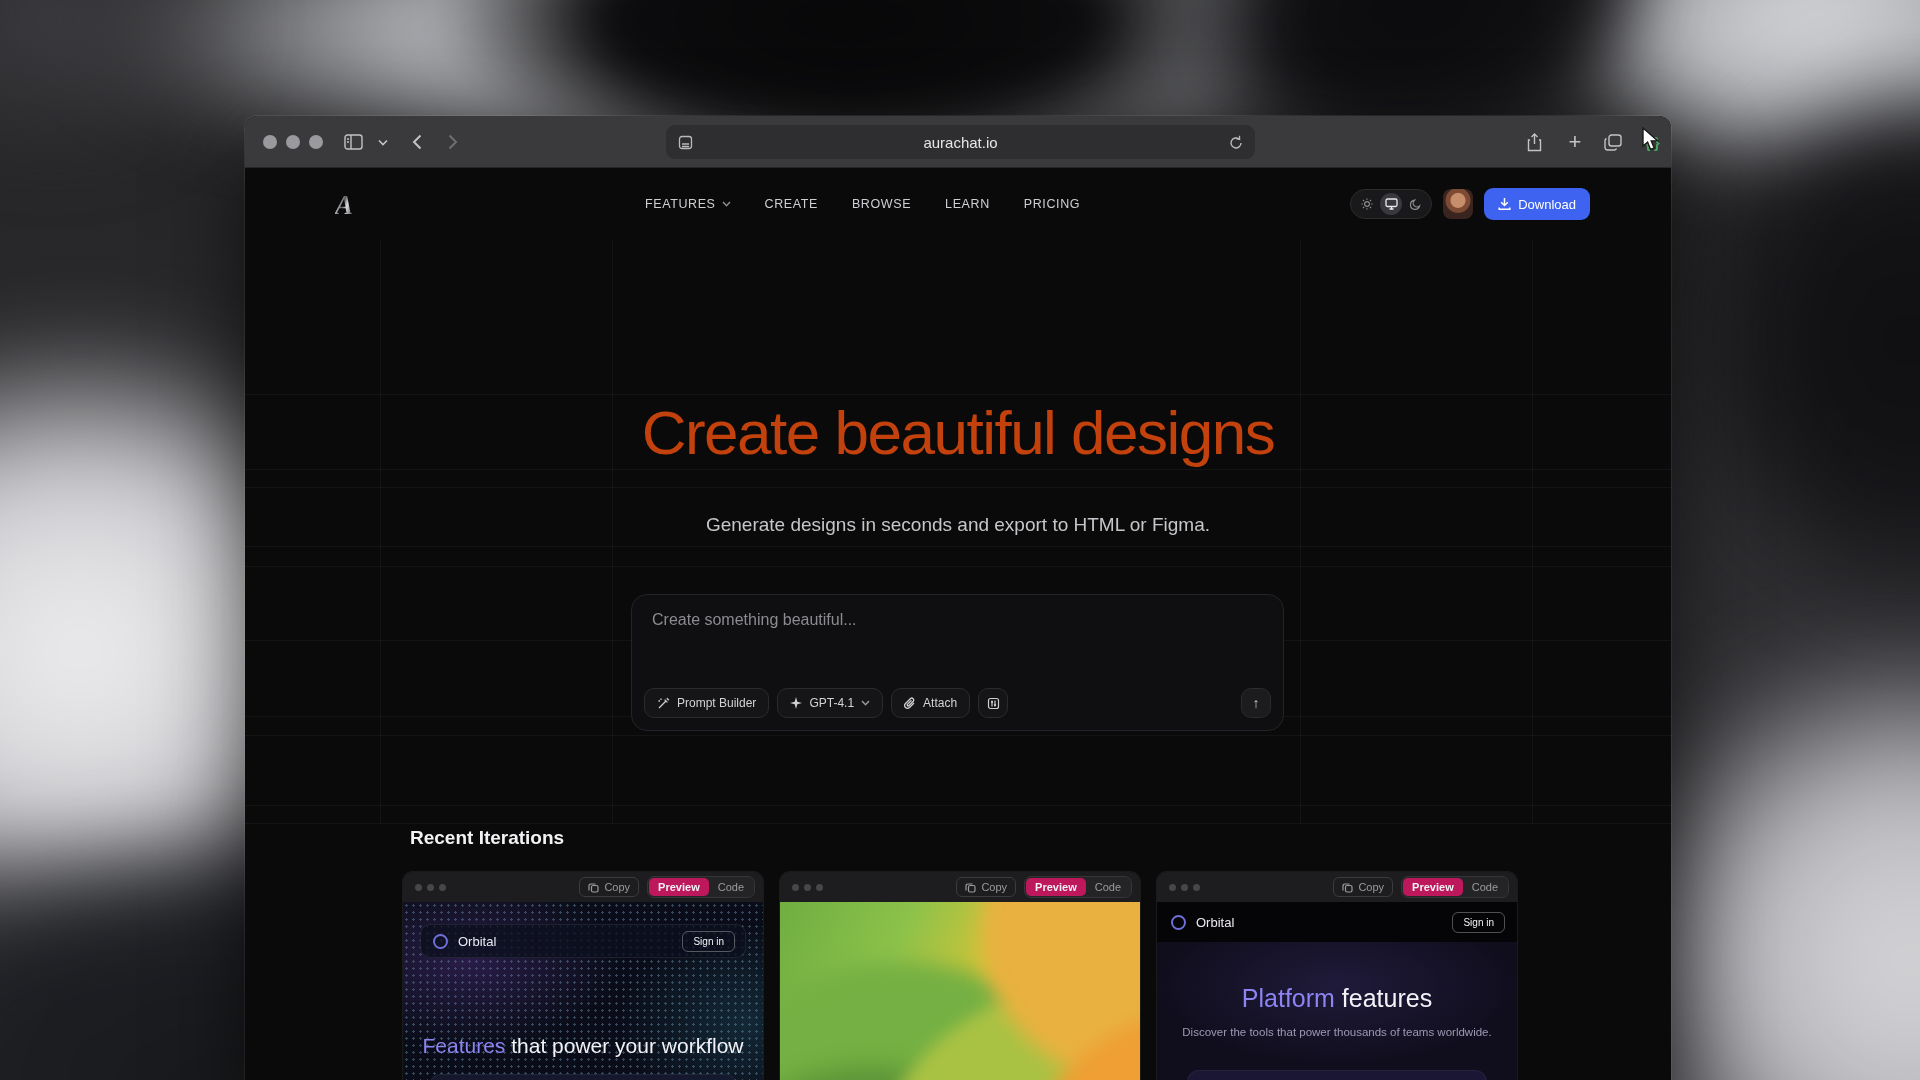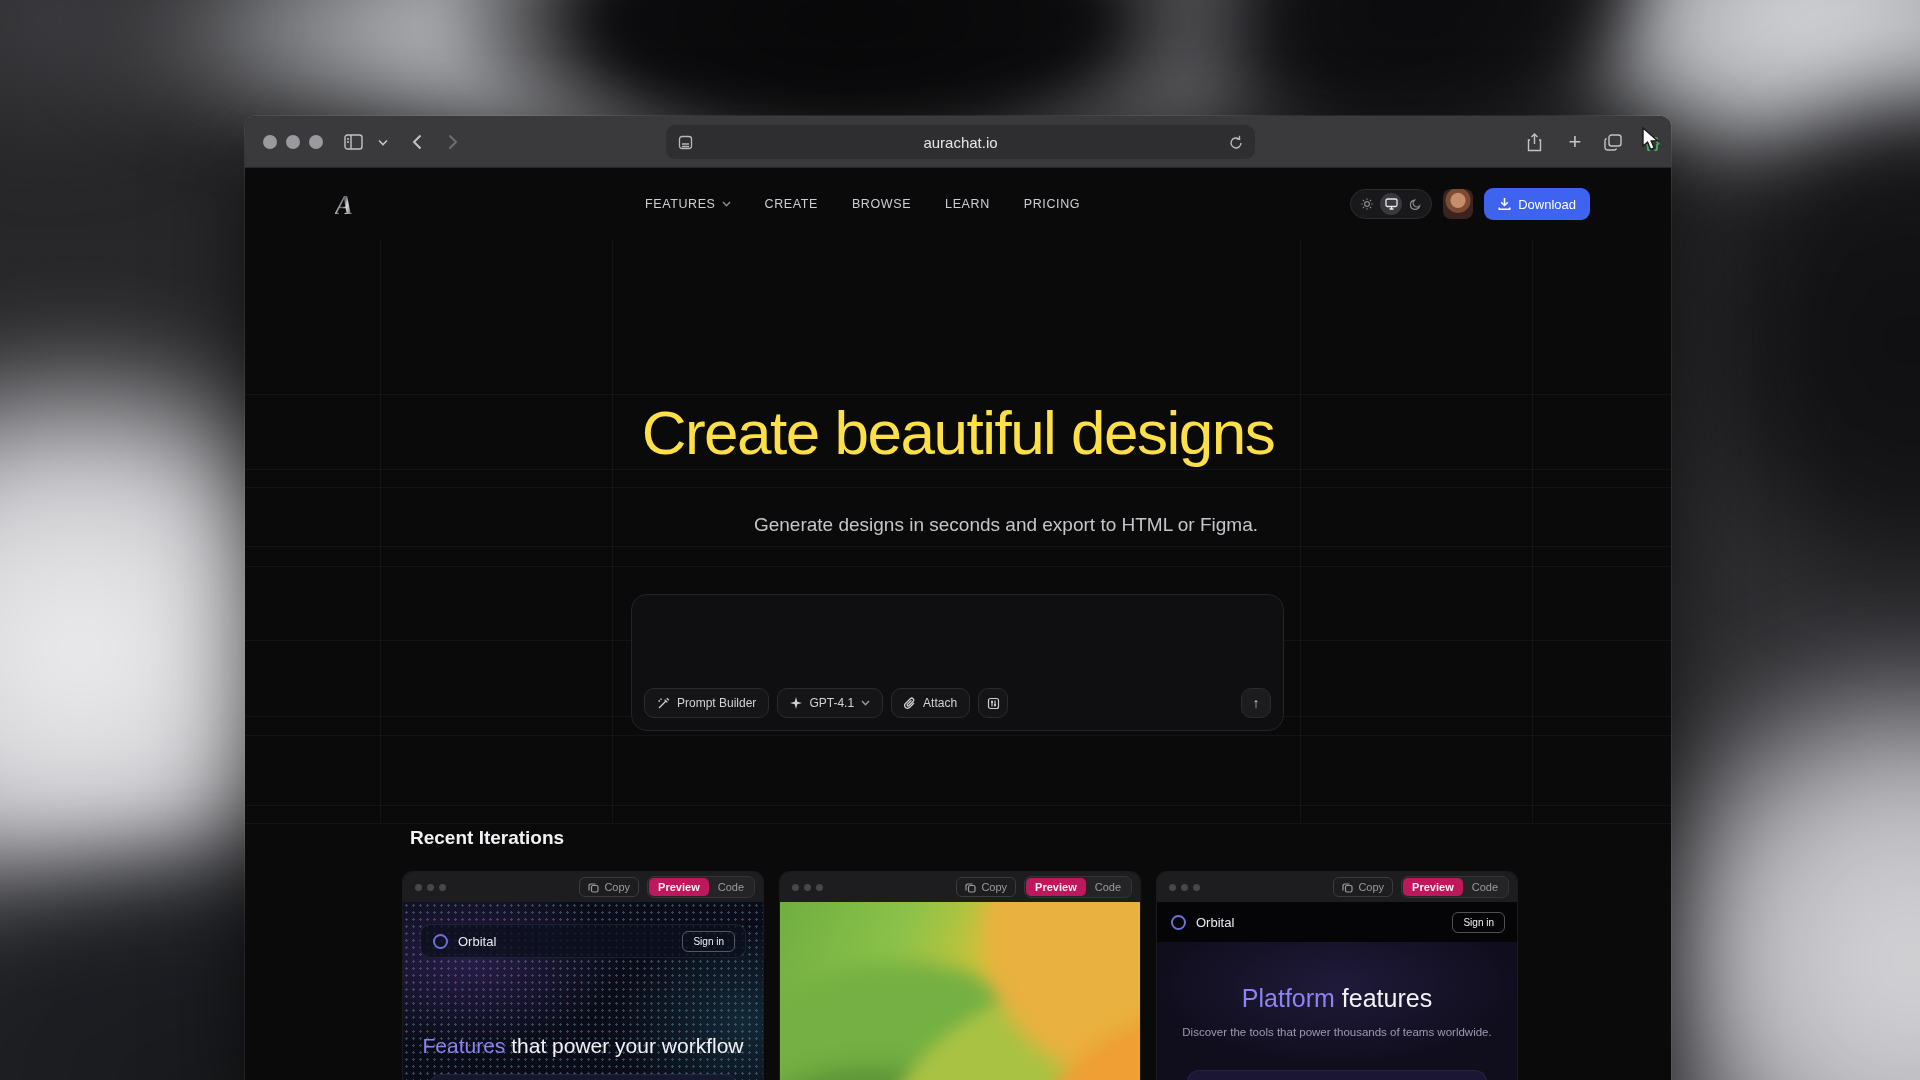--- a/index.html
+++ b/index.html
@@ -54,22 +54,22 @@
   .dl-btn { height:32px; padding:0 14px; border-radius:9px; background:#3e63f0; color:#fff; font-size:13px;
     display:flex; align-items:center; gap:7px; border:none; }
 
   
   .gline { position:absolute; background:rgba(255,255,255,.045); }
   .gv { width:1px; top:124px; height:583px; }
   .gh { height:1px; left:0; width:1426px; }
 
   
   .hero-title { position:absolute; left:0; width:1426px; top:281px; text-align:center;
-    color:#fde047; font-size:62px; font-weight:500; letter-spacing:-1.5px; }
-  .hero-sub { position:absolute; left:0; width:1426px; top:398px; text-align:center; color:#c6c6ca; font-size:19px;margin-left:48px; }
+    color:#c2410c; font-size:62px; font-weight:500; letter-spacing:-1.5px; }
+  .hero-sub { position:absolute; left:0; width:1426px; top:398px; text-align:center; color:#c6c6ca; font-size:19px; }
 
   
   .prompt { position:absolute; left:386px; top:478px; width:653px; height:137px; background:#0f0f11;
     border:1px solid #242428; border-radius:16px; }
   .prompt textarea { position:absolute; left:20px; top:16px; width:600px; height:60px; background:transparent;
     border:none; resize:none; outline:none; color:#d8d8dc; font-size:16px; font-family:"Liberation Sans",sans-serif; }
   .prompt textarea::placeholder { color:#8b8b90; }
   .chips { position:absolute; left:12px; bottom:12px; display:flex; gap:8px; }
   .chip { height:30px; border-radius:10px; background:#151517; border:1px solid #2b2b2f; color:#d3d3d7;
     font-size:12px; display:flex; align-items:center; gap:7px; padding:0 12px; }
@@ -299,20 +299,21 @@
         <span class="gline gh" style="top:600px"></span>
         <span class="gline gh" style="top:619px"></span>
         <span class="gline gh" style="top:689px"></span>
         <span class="gline gh" style="top:707px"></span>
       </div>
 
       <h1 class="hero-title">Create beautiful designs</h1>
       <p class="hero-sub">Generate designs in seconds and export to HTML or Figma.</p>
 
       <div class="prompt">
+        <textarea placeholder="Create something beautiful..." style=""></textarea>
         <div class="chips">
           <button class="chip">
             <svg width="13" height="13" viewBox="0 0 13 13" fill="none" stroke="#cfcfd4" stroke-width="1.3">
               <line x1="2" y1="11" x2="9" y2="4"></line>
                 <line x1="9.8" y1="1.2" x2="11.8" y2="3.2"></line>
               <line x1="7.6" y1="2.6" x2="10.4" y2="5.4"></line>
                 <line x1="1.5" y1="4" x2="3" y2="4"></line>
                 <line x1="4" y1="1.5" x2="4" y2="3"></line>
             </svg>
             <span>Prompt Builder</span>

